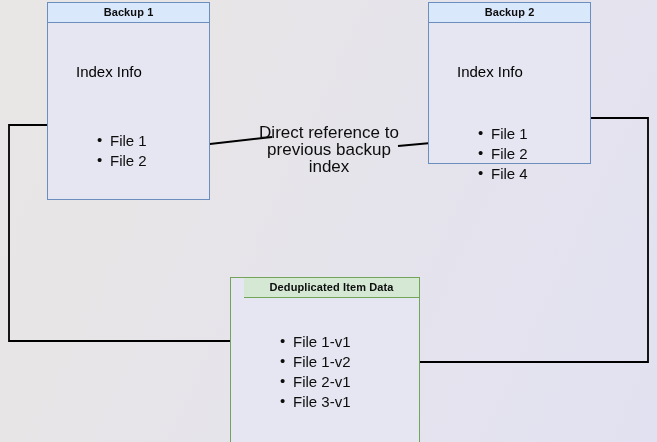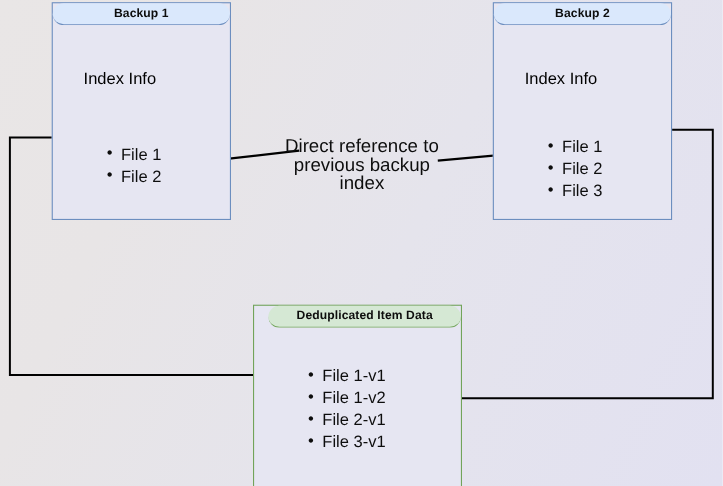--- a/index.html
+++ b/index.html
@@ -42,21 +42,20 @@
     box-sizing: border-box;
     height: 20px;
     line-height: 19px;
     text-align: center;
     font-size: 11px;
     font-weight: bold;
     color: #0d0d0d;
     border-bottom: 1px solid #6c8ebf;
     background: #dae8fc;
     letter-spacing: 0.1px;
-    border-radius: 10px;
   }
   .node.green .node-title {
     background: #d5e8d4;
     border-bottom-color: #72a45a;
     margin-left: 13px;
   }
 
   .node-body {
     position: relative;
     height: calc(100% - 20px);
@@ -138,28 +137,28 @@
     <div class="node-title">Backup 1</div>
     <div class="node-body">
       <div class="section-label" style="left:28px; top:40px;">Index Info</div>
       <ul class="file-list" style="left:46px; top:108px;">
         <li>File 1</li>
         <li>File 2</li>
       </ul>
     </div>
   </div>
 
-  <div class="node blue" style="left:448px; top:2px; width:163px; height:198px;">
+  <div class="node blue" style="left:428px; top:2px; width:163px; height:162px;">
     <div class="node-title">Backup 2</div>
     <div class="node-body">
       <div class="section-label" style="left:28px; top:40px;">Index Info</div>
       <ul class="file-list" style="left:46px; top:101px;">
         <li>File 1</li>
         <li>File 2</li>
-        <li>File 3</li>
+        <li>File 4</li>
       </ul>
     </div>
   </div>
 
   <div class="node green" style="left:230px; top:277px; width:190px; height:168px;">
     <div class="node-title">Deduplicated Item Data</div>
     <div class="node-body">
       <ul class="file-list" style="left:46px; top:34px;">
         <li>File 1-v1</li>
         <li>File 1-v2</li>

